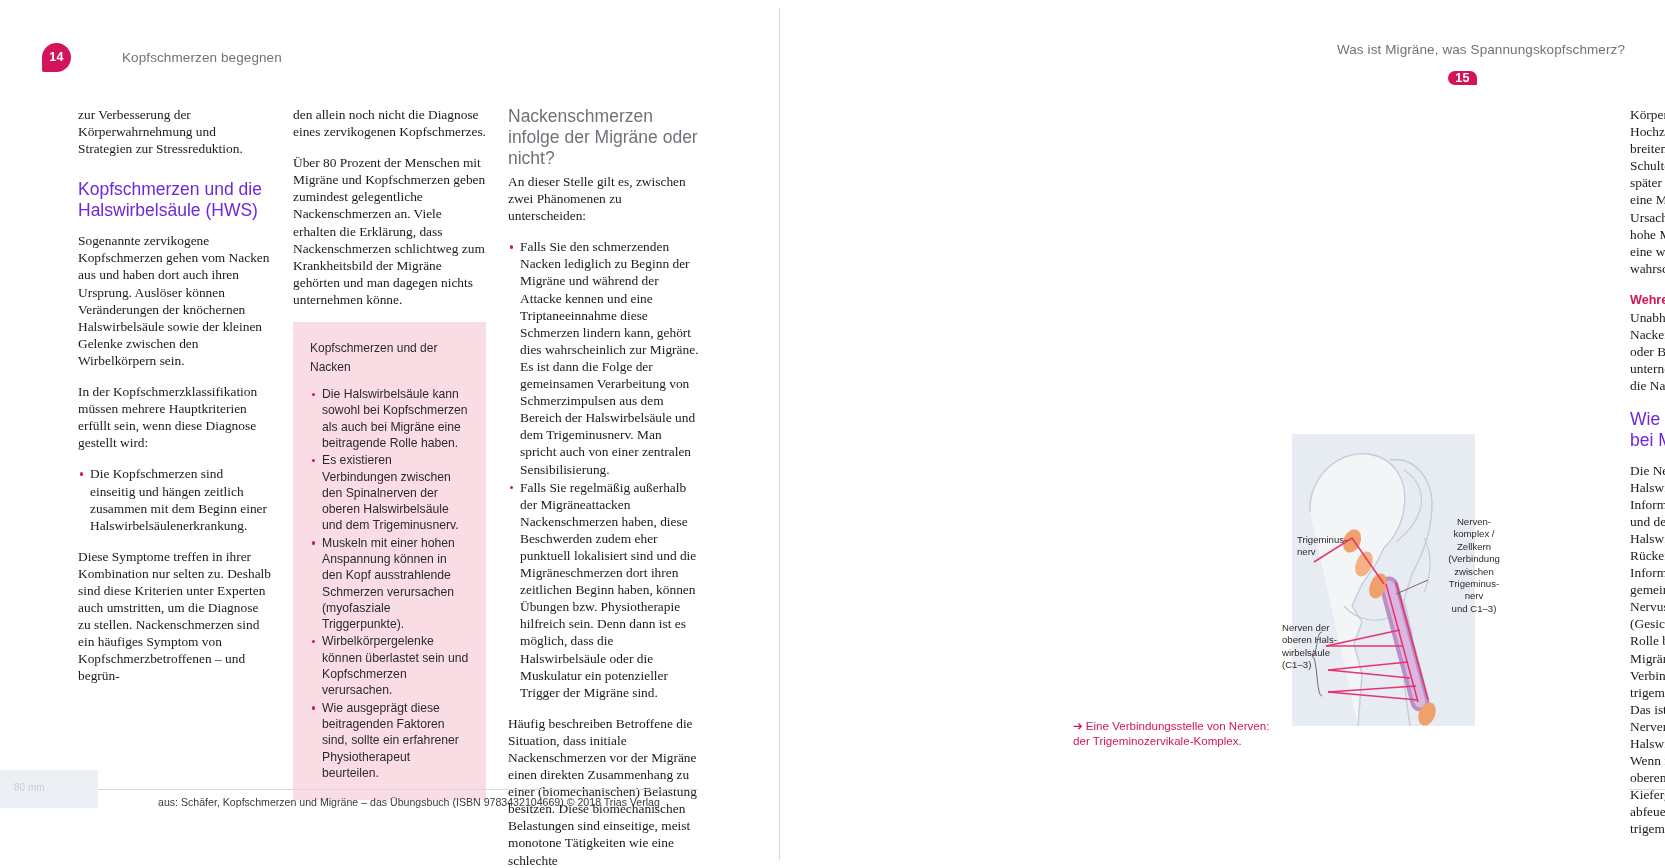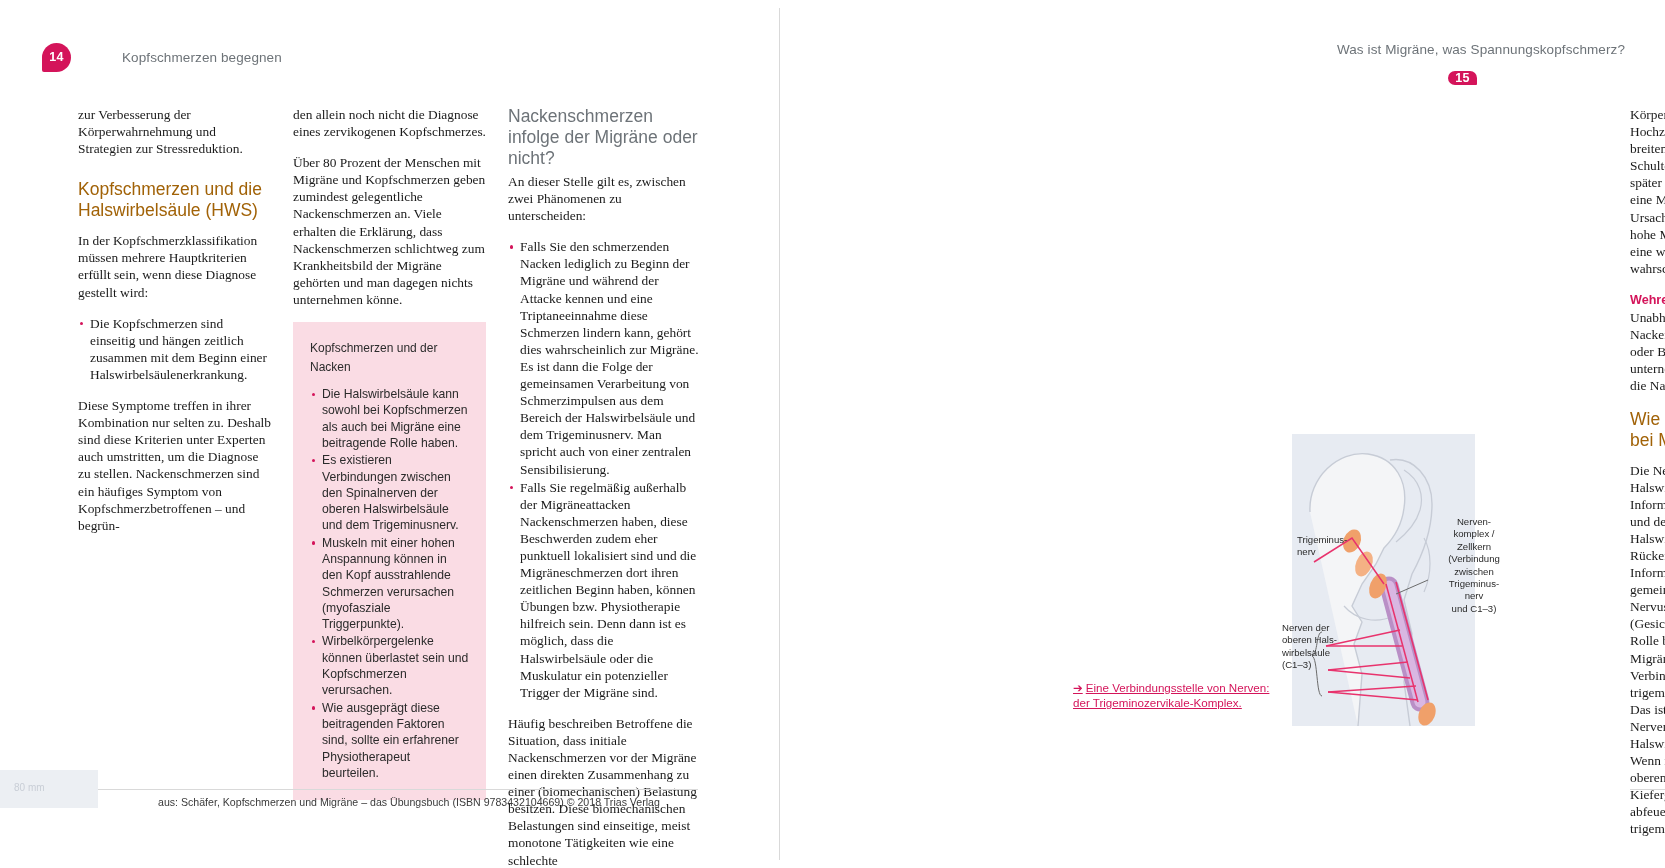--- a/index.html
+++ b/index.html
@@ -37,21 +37,21 @@
   .cols.left{left:78px;}
   .cols.right{left:851px;}
   .col{width:193px;}
 
   p{margin:0 0 14px 0;font-size:13.4px;line-height:17.1px;color:#1a1a1a;text-align:left;
     -webkit-hyphens:none;hyphens:none;}
   p:last-child{margin-bottom:0;}
 
   h2.sec{
     font-family:"Liberation Sans",sans-serif;
-    font-size:17.5px;line-height:21px;font-weight:400;color:#a16207;
+    font-size:17.5px;line-height:21px;font-weight:400;color:#6d28d9;
     margin:14px 0 11px 0;
   }
   h2.sec.first{margin-top:22px;}
   h2.gray{color:#6d7378;margin:0 0 4px 0;}
 
   ul.dots{list-style:none;margin:0 0 14px 0;padding:0;}
   ul.dots li{
     position:relative;padding-left:12px;font-size:13.4px;line-height:17.1px;
     color:#1a1a1a;margin-bottom:1px;
   }
@@ -83,24 +83,23 @@
     content:"";position:absolute;left:2px;top:6.5px;width:3.4px;height:3.4px;
     background:#d4145a;border-radius:50%;
   }
 
   
   .figure{
     position:absolute;left:1292px;top:434px;width:183px;height:292px;
     background:#e7ebf2;
   }
   .figcap{
-    position:absolute;left:1073px;top:680px;width:200px;
+    position:absolute;left:1073px;top:718px;width:200px;
     font-family:"Liberation Sans",sans-serif;font-size:11.6px;line-height:15px;
     color:#d4145a;
-    text-decoration:underline;
   }
   .figcap .arrow{color:#d4145a;margin-right:3px;}
   .figlabel{
     position:absolute;font-family:"Liberation Sans",sans-serif;
     font-size:9.6px;line-height:12.4px;color:#2b2b2b;
   }
   .fl-trig{left:1297px;top:534px;width:60px;}
   .fl-nerv{left:1282px;top:622px;width:62px;}
   .fl-komp{left:1437px;top:516px;width:74px;text-align:center;}
 
@@ -133,20 +132,21 @@
     <div class="runhead l">
       <div class="folio">14</div>
       <div class="runlabel">Kopfschmerzen begegnen</div>
     </div>
 
     <div class="cols left">
 
       <div class="col">
         <p>zur Verbesserung der Körperwahrnehmung und Strategien zur Stressreduktion.</p>
         <h2 class="sec first">Kopfschmerzen und die Halswirbelsäule (HWS)</h2>
+        <p>Sogenannte zervikogene Kopfschmerzen gehen vom Nacken aus und haben dort auch ihren Ursprung. Auslöser können Veränderungen der knöchernen Halswirbelsäule sowie der kleinen Gelenke zwischen den Wirbelkörpern sein.</p>
         <p>In der Kopfschmerzklassifikation müssen mehrere Hauptkriterien erfüllt sein, wenn diese Diagnose gestellt wird:</p>
         <ul class="dots">
           <li>Die Kopfschmerzen sind einseitig und hängen zeitlich zusammen mit dem Beginn einer Halswirbelsäulenerkrankung.</li>
         </ul>
         <p>Diese Symptome treffen in ihrer Kombination nur selten zu. Deshalb sind diese Kriterien unter Experten auch umstritten, um die Diagnose zu stellen. Nackenschmerzen sind ein häufiges Symptom von Kopfschmerzbetroffenen – und begrün-</p>
       </div>
 
       <div class="col">
         <p>den allein noch nicht die Diagnose eines zervikogenen Kopfschmerzes.</p>
         <p>Über 80 Prozent der Menschen mit Migräne und Kopfschmerzen geben zumindest gelegentliche Nackenschmerzen an. Viele erhalten die Erklärung, dass Nackenschmerzen schlichtweg zum Krankheitsbild der Migräne gehörten und man dagegen nichts unternehmen könne.</p>

